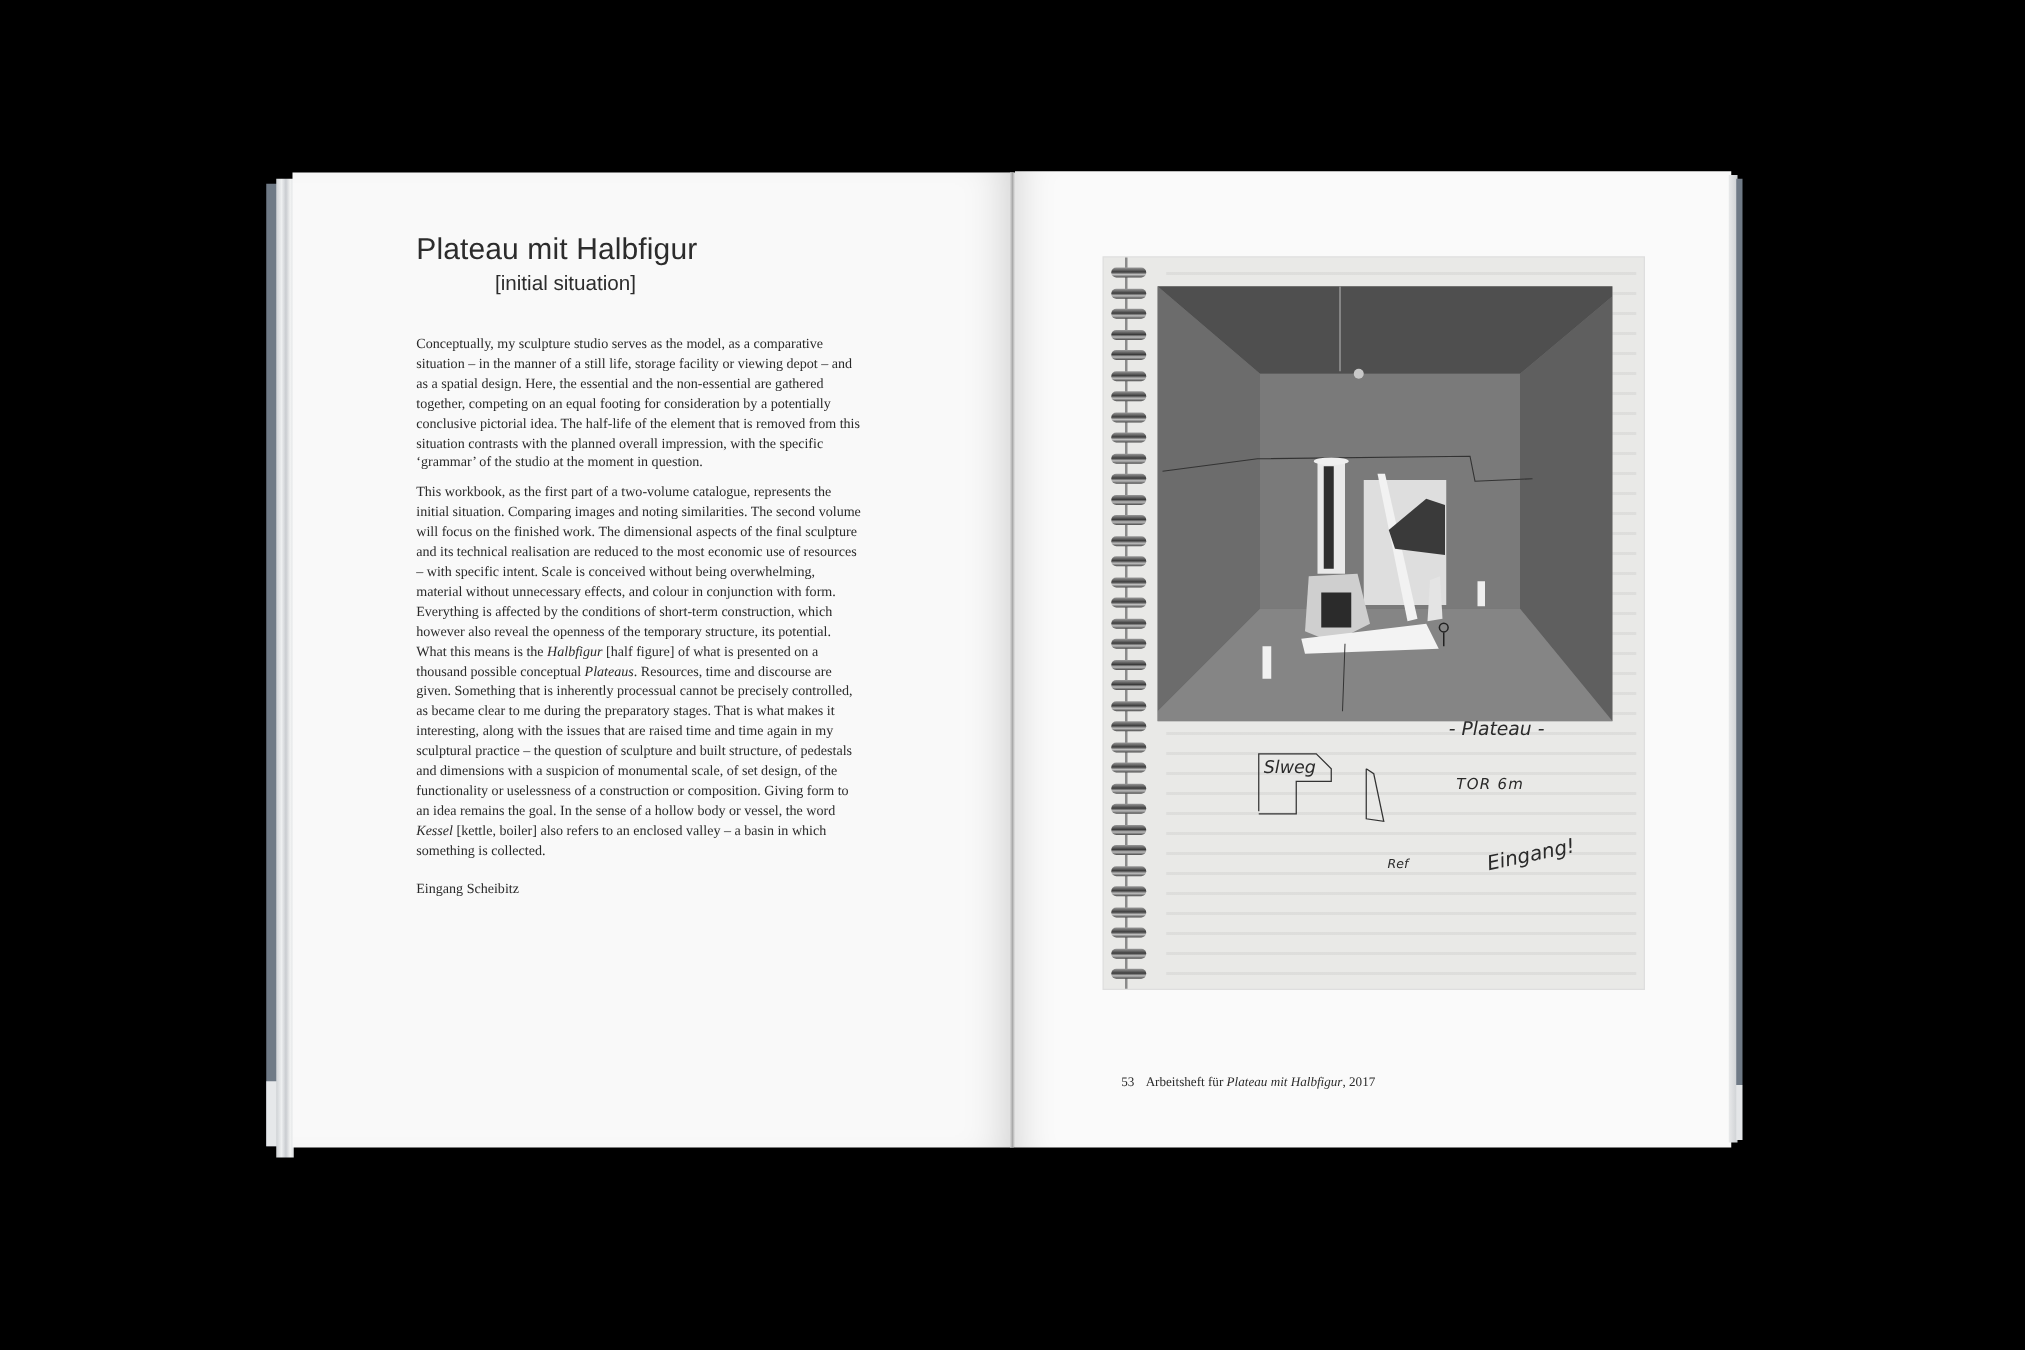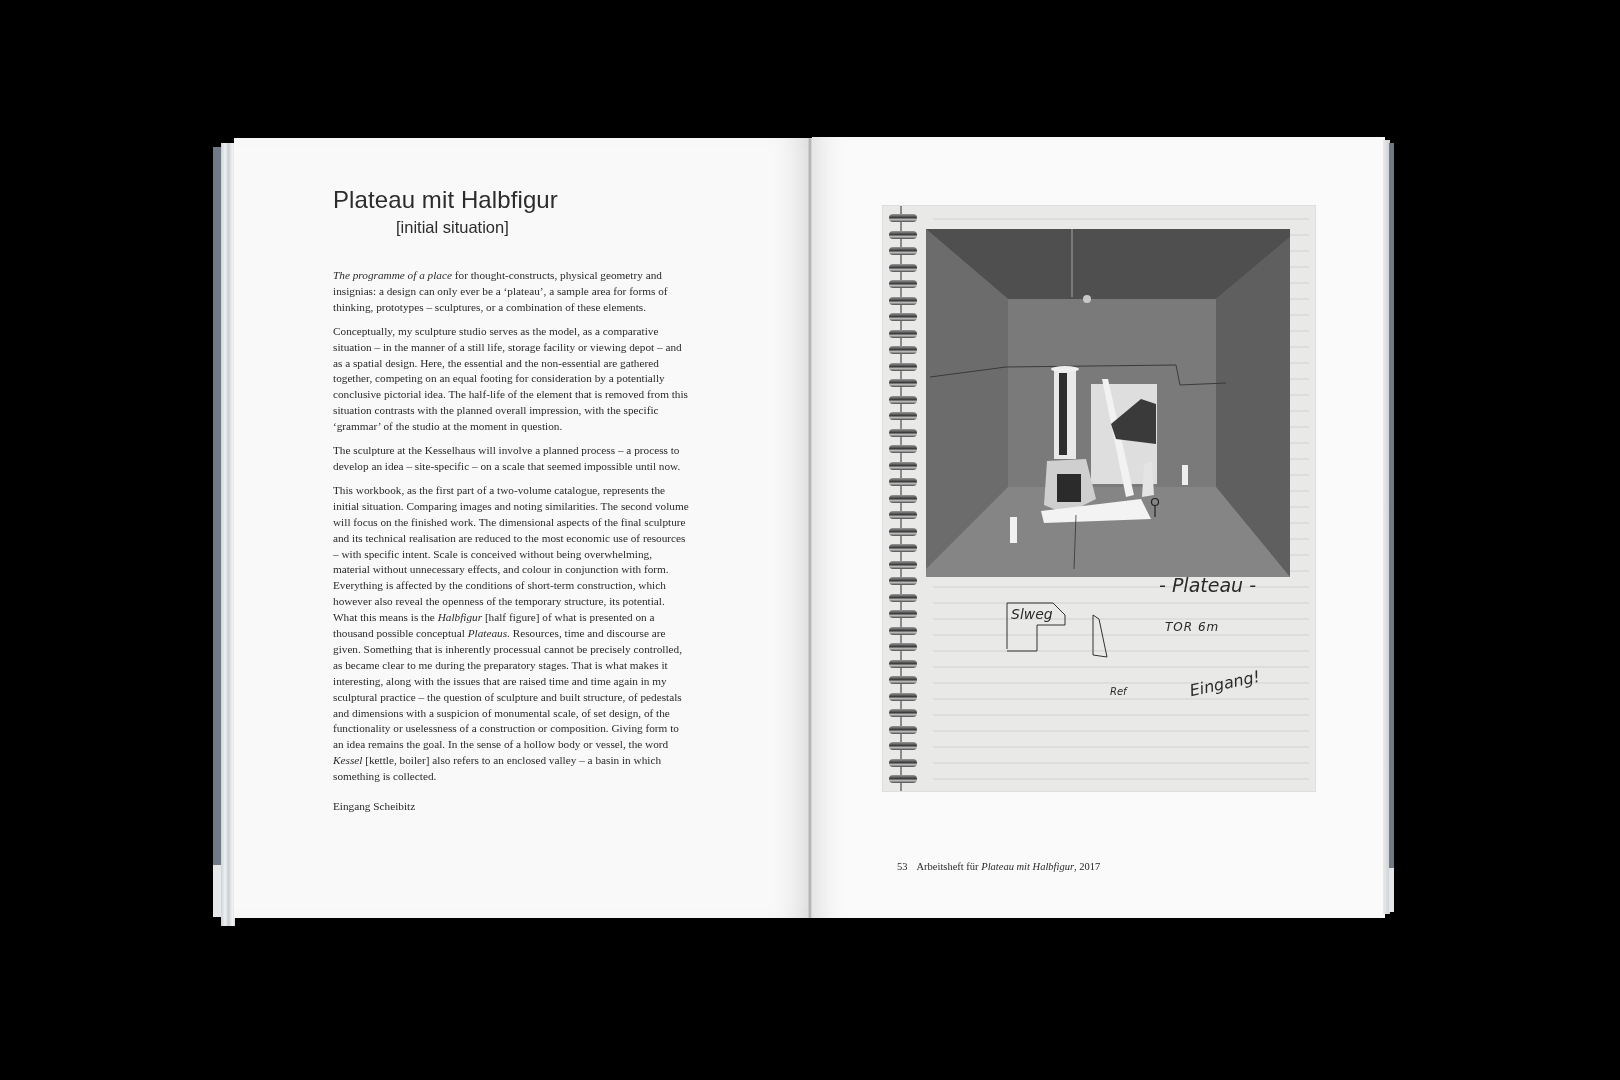--- a/index.html
+++ b/index.html
@@ -48,23 +48,21 @@
   <div class="gutter"></div>
 
   <div class="edge-right-pages"></div>
   <div class="edge-right-cover"></div>
   <div class="edge-right-cover-low"></div>
 
   <div class="title">Plateau mit Halbfigur</div>
   <div class="subtitle">[initial situation]</div>
 
   <div class="body-text">
-    <p><em>The programme of a place</em><span> for thought-constructs, physical geometry and insignias: a design can only ever be a ‘plateau’, a sample area for forms of thinking, prototypes – sculptures, or a combination of these elements.</span></p>
     <p>Conceptually, my sculpture studio serves as the model, as a comparative situation – in the manner of a still life, storage facility or viewing depot – and as a spatial design. Here, the essential and the non-essential are gathered together, competing on an equal footing for consideration by a potentially conclusive pictorial idea. The half-life of the element that is removed from this situation contrasts with the planned overall impression, with the specific ‘grammar’ of the studio at the moment in question.</p>
-    <p>The sculpture at the Kesselhaus will involve a planned process – a process to develop an idea – site-specific – on a scale that seemed impossible until now.</p>
     <p><span>This workbook, as the first part of a two-volume catalogue, represents the initial situation. Comparing images and noting similarities. The second volume will focus on the finished work. The dimensional aspects of the final sculpture and its technical realisation are reduced to the most economic use of resources – with specific intent. Scale is conceived without being overwhelming, material without unnecessary effects, and colour in conjunction with form. Everything is affected by the conditions of short-term construction, which however also reveal the openness of the temporary structure, its potential. What this means is the </span><em>Halbfigur</em><span> [half figure] of what is presented on a thousand possible conceptual </span><em>Plateaus</em><span>. Resources, time and discourse are given. Something that is inherently processual cannot be precisely controlled, as became clear to me during the preparatory stages. That is what makes it interesting, along with the issues that are raised time and time again in my sculptural practice – the question of sculpture and built structure, of pedestals and dimensions with a suspicion of monumental scale, of set design, of the functionality or uselessness of a construction or composition. Giving form to an idea remains the goal. In the sense of a hollow body or vessel, the word </span><em>Kessel</em><span> [kettle, boiler] also refers to an enclosed valley – a basin in which something is collected.</span></p>
     <p class="author">Eingang Scheibitz</p>
   </div>
 
   <div class="sketch-sheet">
     <div class="ghost-lines"></div>
     <div class="spiral">
       <div class="wire"></div>
       <div id="rings">
           <div class="ring" style="top: 8px;"></div>
@@ -137,21 +135,21 @@
         <circle cx="229" cy="273" r="3.5" fill="none" stroke="#222" stroke-width="1.2"></circle>
         <line x1="229" y1="277" x2="229" y2="288" stroke="#222" stroke-width="1.2"></line>
 
         <rect x="84" y="288" width="7" height="26" fill="#f1f1f1"></rect>
         <rect x="256" y="236" width="6" height="20" fill="#eeeeee"></rect>
 
         <polyline points="150,286 148,340" fill="none" stroke="#333" stroke-width="0.8"></polyline>
       </svg>
     </div>
 
-    <div class="handnote" style="left:276px; top:368px; font-size:19px;">- Plateau -</div>
+    <div class="handnote" style="left:276px; top:368px; font-size:15px;">- Plateau -</div>
     <div class="handnote" style="left:282px; top:414px; font-size:12px; letter-spacing:1px;">TOR 6m</div>
     <div class="handnote" style="left:306px; top:468px; font-size:16px; transform:rotate(-12deg);">Eingang!</div>
 
     <svg style="position:absolute; left:120px; top:395px;" width="160" height="70">
       <polyline points="4,48 4,2 50,2 62,14 62,24 34,24 34,50 4,50" fill="none" stroke="#333" stroke-width="1"></polyline>
       <polyline points="90,14 90,54 104,56 96,18 90,14" fill="none" stroke="#333" stroke-width="1"></polyline>
     </svg>
     <div class="handnote" style="left:128px; top:400px; font-size:14px;">Slweg</div>
     <div class="handnote" style="left:227px; top:432px; font-size:10px;margin-top:48px;">Ref</div>
   </div>

